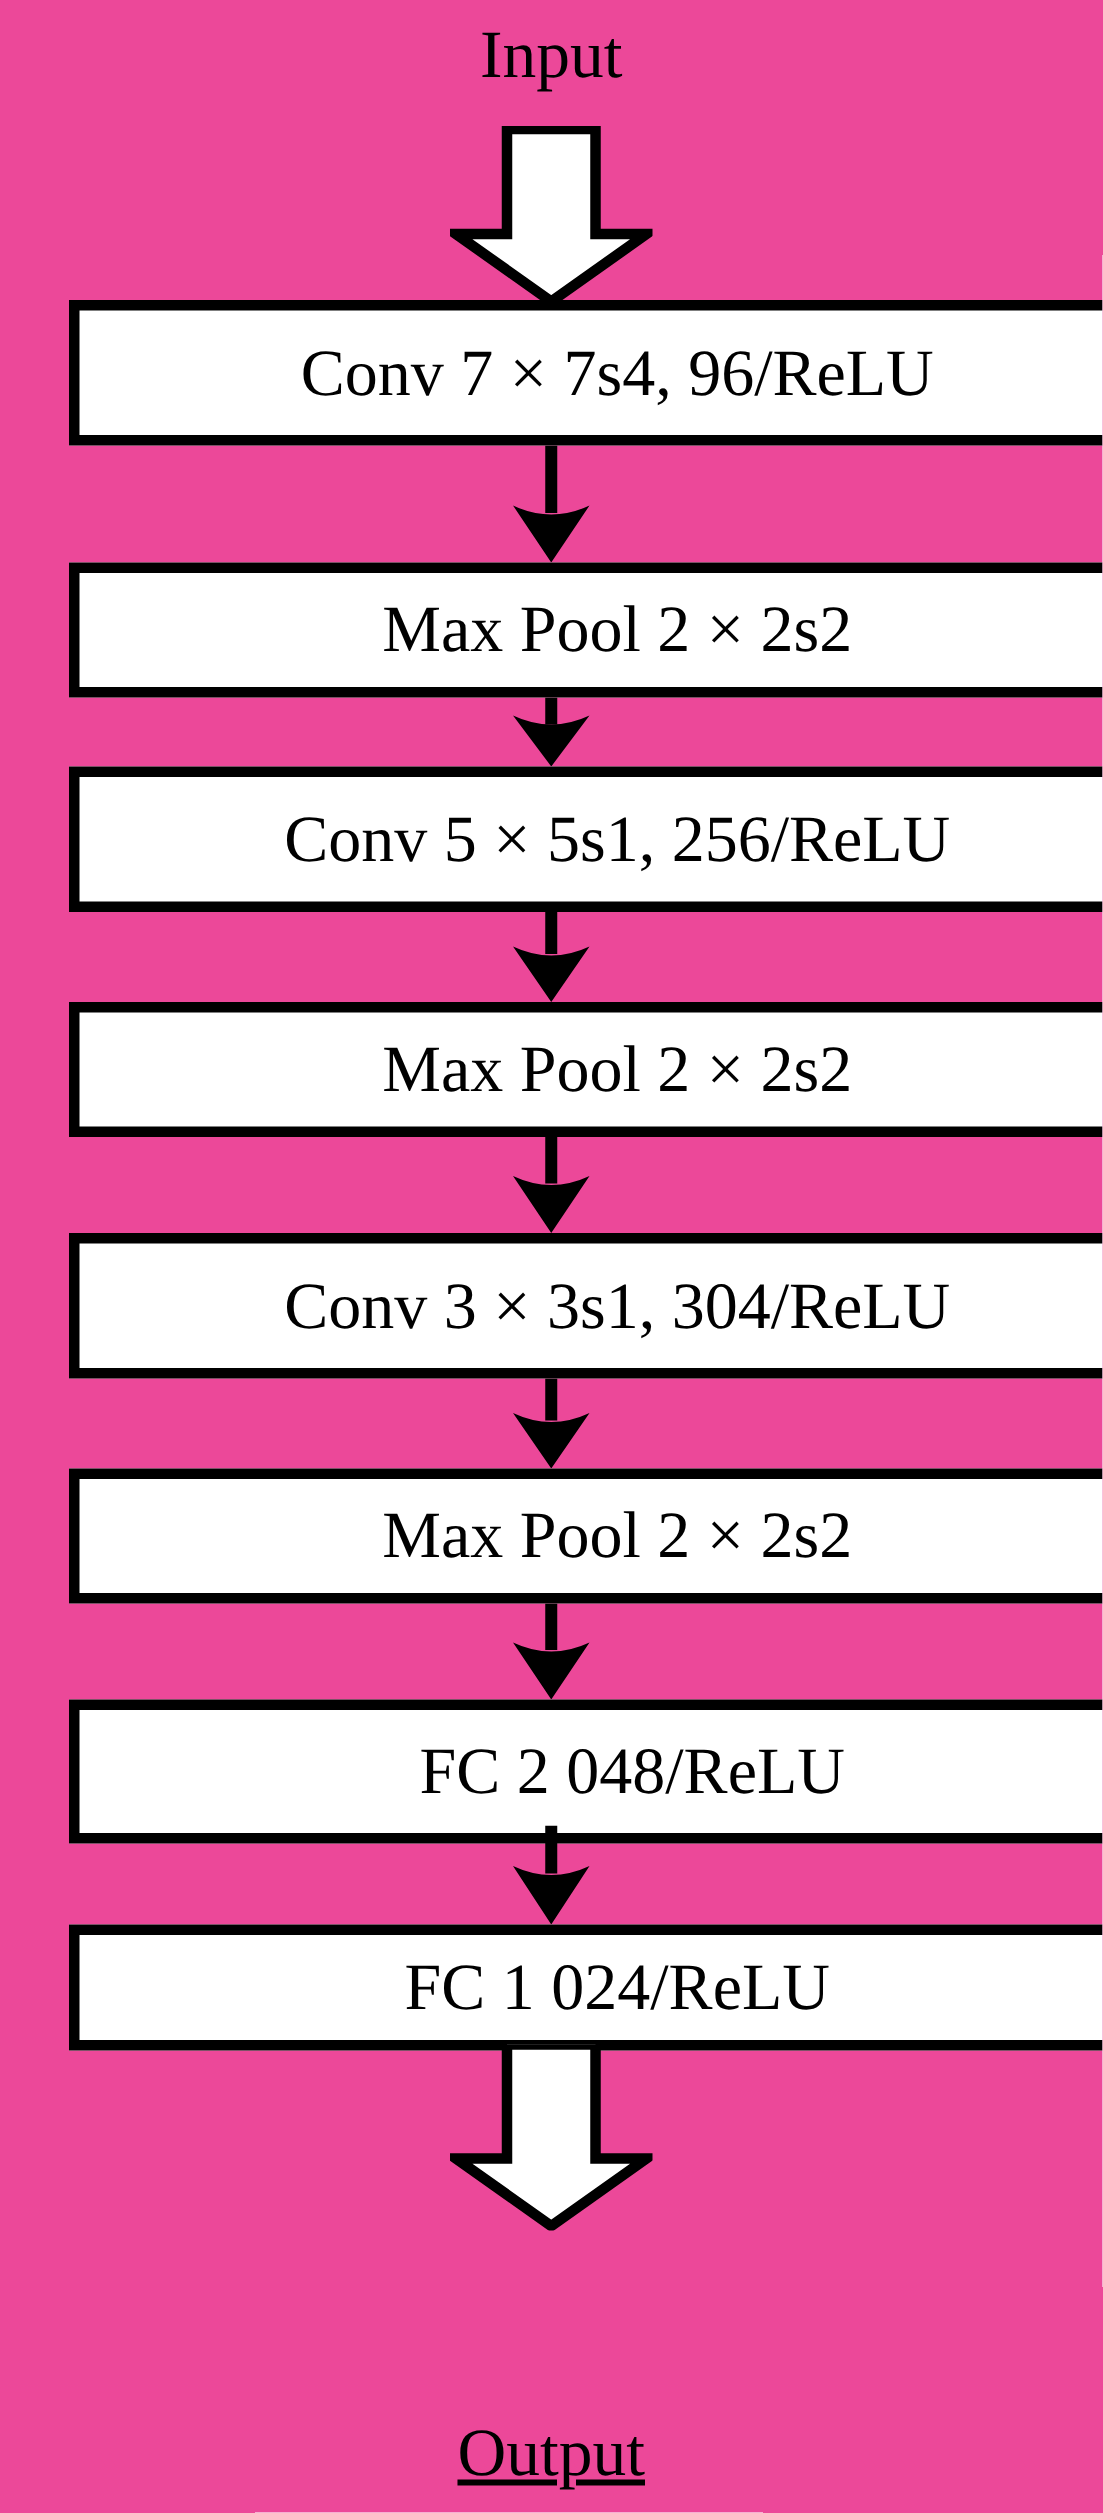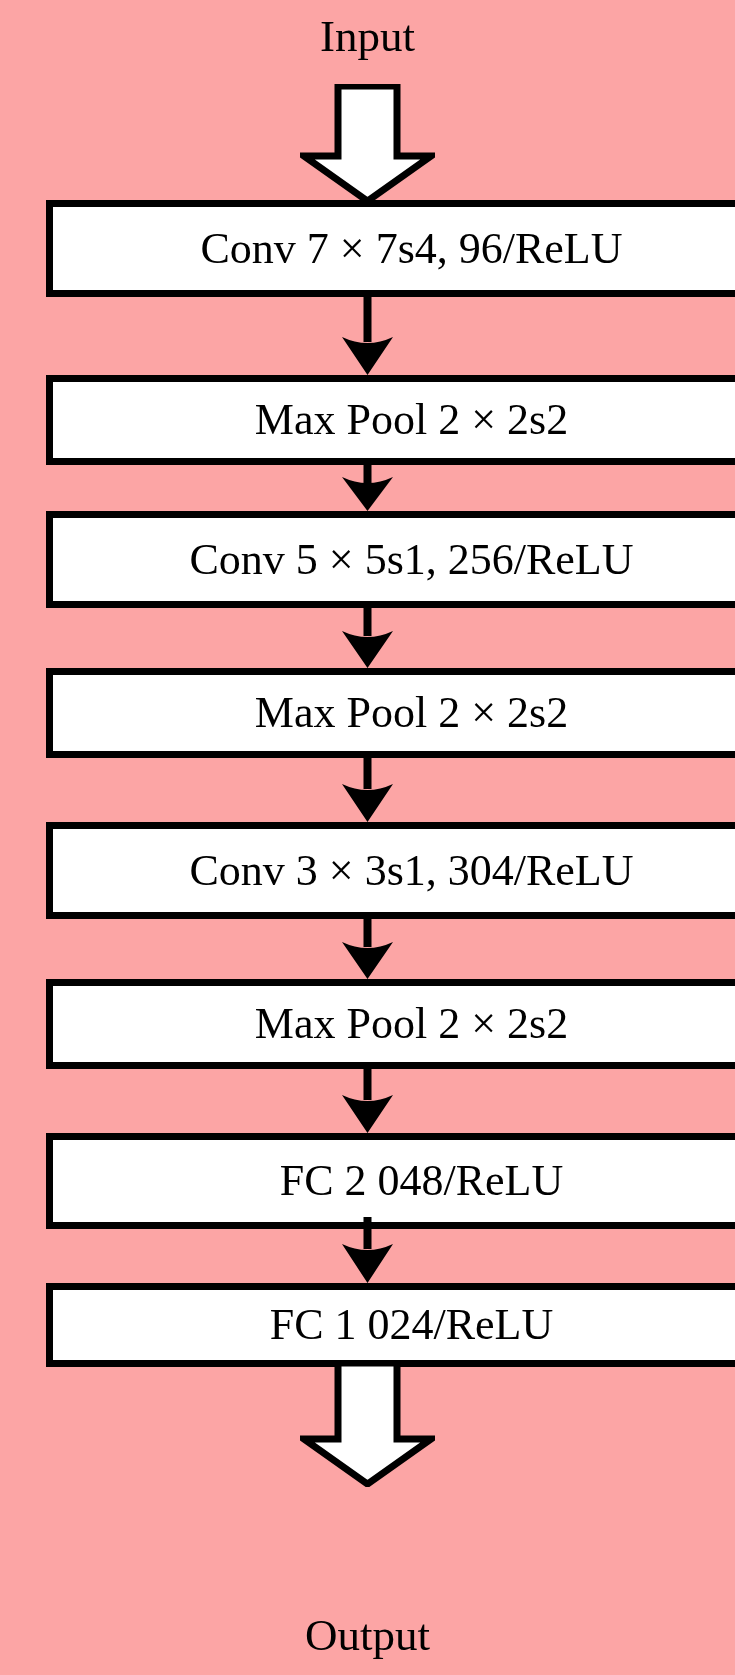--- a/index.html
+++ b/index.html
@@ -4,37 +4,37 @@
 <style>
   html, body {
     margin: 0;
     padding: 0;
     background: #ffffff;
   }
   #canvas {
     position: relative;
     width: 735px;
     height: 1675px;
-    background: #fca5a5;
+    background: #ec4899;
     font-family: "Liberation Serif", "DejaVu Serif", serif;
     overflow: hidden;
   }
   .endpoint-label {
     position: absolute;
     left: 0;
     width: 735px;
     text-align: center;
     color: #000000;
     font-size: 45px;
     line-height: 52px;
     font-family: "Liberation Serif", "DejaVu Serif", serif;
     white-space: nowrap;
   }
   #label-input  { top: 10px; }
-  #label-output { top: 1609px; }
+  #label-output { top: 1609px; text-decoration: underline; }
 
   .layer-box {
     position: absolute;
     left: 2px;
     width: 731px;
     box-sizing: border-box;
     border: 7px solid #000000;
     background: #ffffff;
     display: flex;
     align-items: center;

